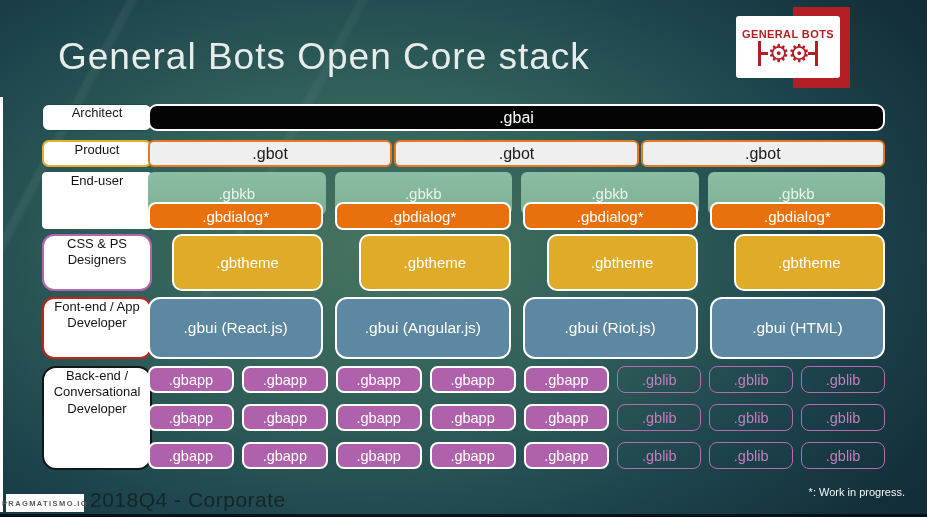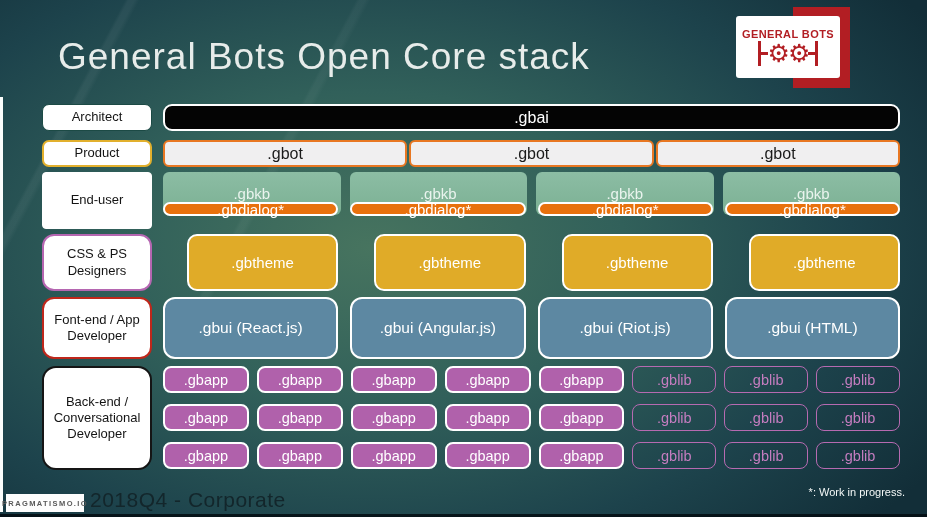--- a/index.html
+++ b/index.html
@@ -19,36 +19,36 @@
   .logo-stripe{position:absolute;left:793px;top:7px;width:57px;height:81px;background:var(--c-accent_red,#b21e23);}
   .logo-card{position:absolute;left:736px;top:16px;width:104px;height:62px;background:#fff;border-radius:3px;
     display:flex;flex-direction:column;align-items:center;justify-content:center;}
   .logo-text{font-size:11px;font-weight:bold;letter-spacing:.4px;color:var(--c-accent_red,#b21e23);}
   .logo-gears{display:flex;align-items:center;margin-top:1px;color:var(--c-accent_red,#b21e23);}
   .logo-gears .vbar{width:2.5px;height:25px;background:var(--c-accent_red,#b21e23);}
   .logo-gears .hbar{width:7px;height:2.5px;background:var(--c-accent_red,#b21e23);}
   .logo-gears .gear{font-size:25px;line-height:25px;letter-spacing:-2px;font-family:"DejaVu Sans",sans-serif;}
 
   .role{position:absolute;left:42px;width:110px;background:#fff;color:#141414;
-    display:flex;align-items:center;justify-content:center;text-align:center;
+    display:flex;justify-content:center;text-align:center;
     font-size:13px;line-height:1.25;box-sizing:border-box;}
   .role-architect{top:104px;height:27px;border:1.5px solid #1c4a45;border-radius:7px;}
   .role-product{top:140px;height:27px;border:2px solid #e2b02d;border-radius:7px;}
   .role-enduser{top:172px;height:57px;border:1.5px solid #ffffff;border-radius:4px;}
   .role-css{top:234px;height:57px;border:2px solid #b566b1;border-radius:12px;}
   .role-frontend{top:297px;height:62px;border:2px solid #bf271b;border-radius:12px;}
   .role-backend{top:366px;height:104px;border:2px solid #151515;border-radius:14px;}
 
-  .row{position:absolute;left:163px;width:737px;display:flex;}
+  .row{position:absolute;left:148px;width:737px;display:flex;}
   .row>.cell{flex:1;display:flex;align-items:center;justify-content:center;
     box-sizing:border-box;color:#fff;white-space:nowrap;}
   .row-gbai{top:104px;height:27px;}
   .row-gbot{top:140px;height:27px;gap:2px;}
   .row-gbkb{top:172px;height:43px;gap:9px;}
-  .row-gbdialog{top:202px;height:14px;gap:12px;}
+  .row-gbdialog{top:202px;height:28px;gap:12px;}
   .row-gbtheme{top:234px;height:57px;gap:12px;}
   .row-gbui{top:297px;height:62px;gap:12px;}
   .row-app1{top:366px;height:27px;gap:8px;}
   .row-app2{top:404px;height:27px;gap:8px;}
   .row-app3{top:442px;height:27px;gap:8px;}
 
   .gbai{background:#040404;border:2px solid #fff;border-radius:9px;font-size:16px;}
   .gbot{background:#f0eff0;border:2px solid #e87722;border-radius:6px;color:#1a1a1a !important;font-size:16px;}
   .gbkb{background:linear-gradient(var(--c-gbkb,#8cbda4),#7bb093);border-radius:6px;color:#eaf4ee !important;font-size:15px;}
   .gbdialog{background:var(--c-gbdialog,#e8710d);border:2px solid #fff;border-radius:8px;font-size:15px;}

